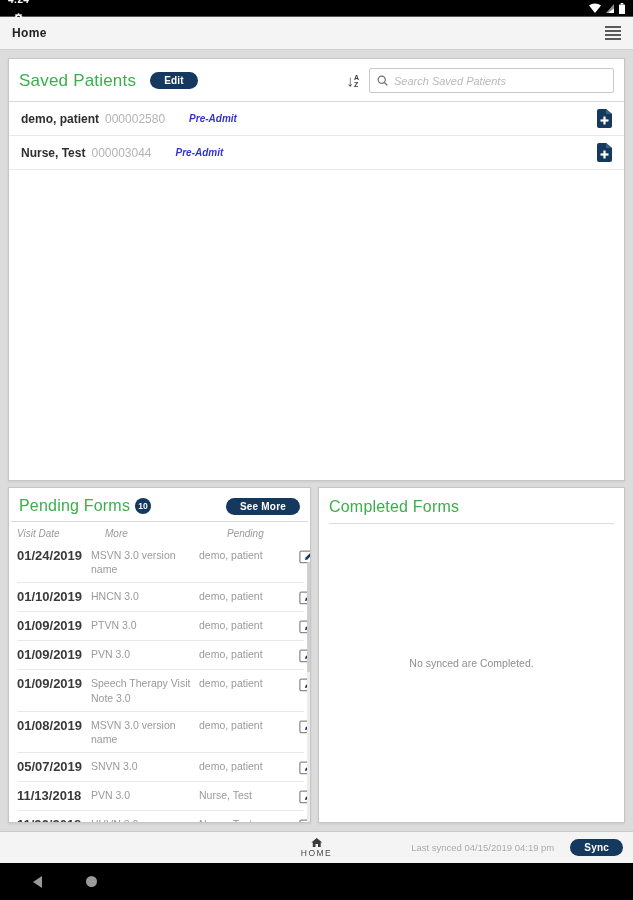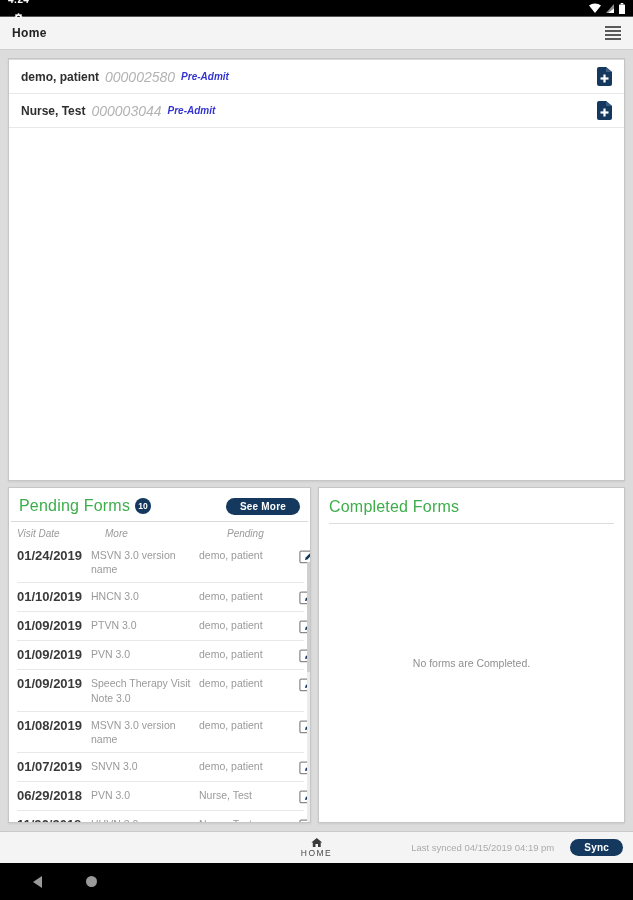--- a/index.html
+++ b/index.html
@@ -64,21 +64,21 @@
     border:none; outline:none; flex:1; font-family:inherit;
     font-size:11px; font-style:italic; color:#444; background:transparent;
   }
   .search-box input::placeholder { color:#b9b9b9; }
   .saved-divider { border-top:1px solid #d9d9d9; }
   .patient-row {
     height:34px; display:flex; align-items:center; padding:0 12px;
     border-bottom:1px solid #e8e8e8; cursor:pointer;
   }
   .patient-name { font-size:12px; font-weight:bold; color:#2e2e2e; margin-right:6px; }
-  .patient-id { font-size:14px; font-style:italic; color:#b3b3b3; margin-right:6px; }
+  .patient-id { font-size:12px; color:#b3b3b3; margin-right:24px; }
   .patient-status { font-size:10px; font-style:italic; font-weight:bold; color:#3434d1; }
   .patient-add { margin-left:auto; cursor:pointer; display:flex; }
 
   
   .pending-header { display:flex; align-items:center; padding:9px 10px 6px 10px; }
   .pending-title-wrap { display:flex; align-items:center; gap:5px;justify-content:flex-end; }
   .pending-title-wrap .green-title { font-size:16px; }
   .count-badge {
     width:16px; height:16px; border-radius:50%; background:#15395e; color:#fff;
     font-size:8.5px; font-weight:bold; display:flex; align-items:center; justify-content:center;
@@ -179,20 +179,42 @@
       <span></span>
         <span></span>
         <span></span>
         <span></span>
     </div>
   </div>
 
   <div class="content">
 
     <div class="panel" id="saved-panel">
+      <div class="saved-header">
+        <span class="green-title">Saved Patients</span>
+        <button class="pill">Edit</button>
+        <div class="saved-tools">
+          <div class="sort-icon">
+            <span class="sort-arrow">↓</span>
+            <span class="sort-letters">
+              <span>A</span>
+              <span>Z</span>
+            </span>
+          </div>
+          <div class="search-box">
+            <span style="display:flex;">
+              <svg width="11" height="11" viewBox="0 0 14 14">
+                  <circle cx="6" cy="6" r="4.5" fill="none" stroke="#6d6d6d" stroke-width="1.5"></circle>
+                  <line x1="9.5" y1="9.5" x2="13" y2="13" stroke="#6d6d6d" stroke-width="1.6"></line>
+                </svg>
+            </span>
+            <input type="text" placeholder="Search Saved Patients" style="">
+          </div>
+        </div>
+      </div>
       <div class="saved-divider"></div>
 
       <div>
 
           <div class="patient-row">
             <span class="patient-name">demo, patient</span>
             <span class="patient-id">000002580</span>
             <span class="patient-status">Pre-Admit</span>
             <span class="patient-add">
               <svg width="15" height="19" viewBox="0 0 15 19">
@@ -306,33 +328,33 @@
               <span class="f-patient">demo, patient</span>
               <span class="f-edit">
                 <svg width="16" height="16" viewBox="0 0 18 18">
                   <rect x="1" y="3.5" width="12.5" height="13" rx="1.5" fill="none" stroke="#8a8a8a" stroke-width="1.4"></rect>
                   <path fill="#15395e" d="M7.5 10.8 15.6 2.7l2 2-8.1 8.1-2.8.8z"></path>
                 </svg>
               </span>
             </div>
 
             <div class="frow">
-              <span class="f-date">01/07/2019</span>
+              <span class="f-date">05/07/2019</span>
               <span class="f-form">SNVN 3.0</span>
               <span class="f-patient">demo, patient</span>
               <span class="f-edit">
                 <svg width="16" height="16" viewBox="0 0 18 18">
                   <rect x="1" y="3.5" width="12.5" height="13" rx="1.5" fill="none" stroke="#8a8a8a" stroke-width="1.4"></rect>
                   <path fill="#15395e" d="M7.5 10.8 15.6 2.7l2 2-8.1 8.1-2.8.8z"></path>
                 </svg>
               </span>
             </div>
 
             <div class="frow">
-              <span class="f-date">06/29/2018</span>
+              <span class="f-date">11/13/2018</span>
               <span class="f-form">PVN 3.0</span>
               <span class="f-patient">Nurse, Test</span>
               <span class="f-edit">
                 <svg width="16" height="16" viewBox="0 0 18 18">
                   <rect x="1" y="3.5" width="12.5" height="13" rx="1.5" fill="none" stroke="#8a8a8a" stroke-width="1.4"></rect>
                   <path fill="#15395e" d="M7.5 10.8 15.6 2.7l2 2-8.1 8.1-2.8.8z"></path>
                 </svg>
               </span>
             </div>
 
@@ -353,21 +375,21 @@
           <div class="scroll-thumb"></div>
         </div>
       </div>
     </div>
 
     <div class="panel" id="completed-panel">
       <div class="completed-header">
         <span class="green-title">Completed Forms</span>
       </div>
       <div class="completed-divider"></div>
-      <div class="completed-empty">No forms are Completed.</div>
+      <div class="completed-empty">No synced are Completed.</div>
     </div>
 
   </div>
 
   <div class="footer-bar">
     <div class="home-tab">
       <span style="display:flex;">
         <svg width="11" height="9" viewBox="0 0 12 10">
             <path fill="#3b3b3b" d="M6 0l6 5h-1.6v5H7.4V6.6H4.6V10H1.6V5H0z"></path>
           </svg>

